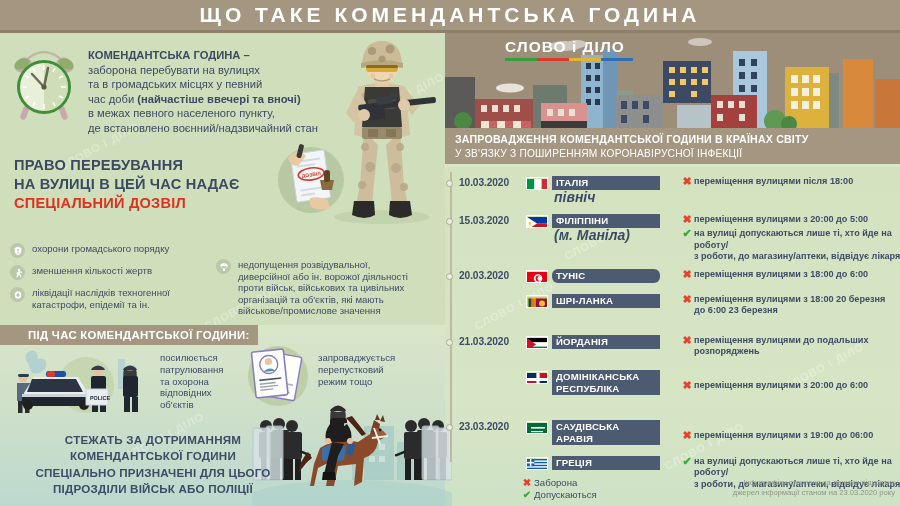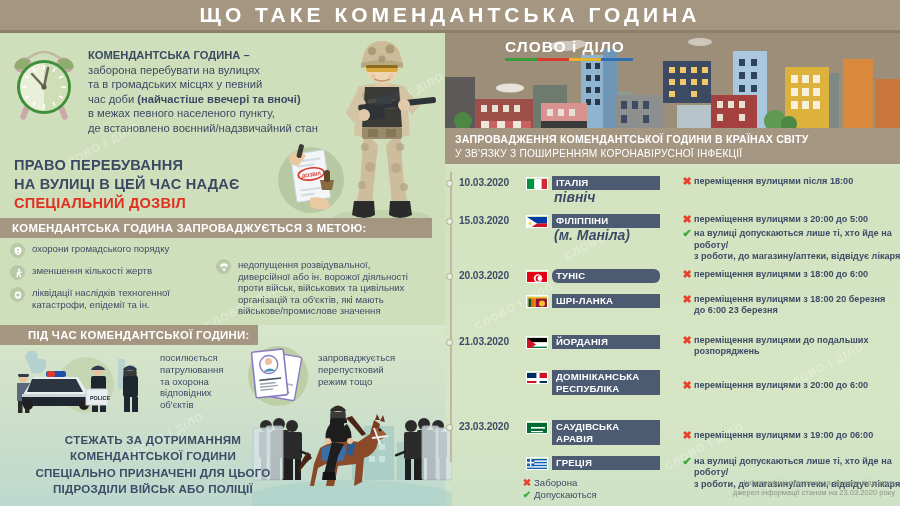--- a/index.html
+++ b/index.html
@@ -447,23 +447,20 @@
 
     <path d="M20 18 Q26 10 34 12 L38 16 L30 26 Q22 26 20 18 Z" fill="#e8c9a2"></path>
     <rect x="30" y="4" width="5" height="14" rx="2" fill="#3a3a36" transform="rotate(14 32 10)"></rect>
 
     <path d="M52 40 L66 40 L64 50 L54 50 Z" fill="#8a6a3f"></path>
     <rect x="56" y="30" width="6" height="12" rx="2.5" fill="#5f4526"></rect>
 
     <path d="M42 58 Q52 56 60 60 L62 68 Q50 72 42 66 Z" fill="#e8c9a2"></path>
   </svg>
 
-  <div class="banner b1">
-    <span>КОМЕНДАНТСЬКА ГОДИНА ЗАПРОВАДЖУЄТЬСЯ З МЕТОЮ:</span>
-  </div>
 
   <div class="goals">
     <div class="goal-col" style="left:0; top:0; width:200px;">
       <div class="goal-item">
         <div class="goal-ico">
           <svg viewBox="0 0 12 12" width="10" height="10">
               <path d="M6 1 L10 2.5 V6 Q10 9.5 6 11 Q2 9.5 2 6 V2.5 Z" fill="#ffffff"></path>
               <circle cx="6" cy="4.8" r="1.3" fill="#b9c8a8"></circle>
               <path d="M3.8 8.6 Q6 6.6 8.2 8.6 Z" fill="#b9c8a8"></path>
             </svg>

